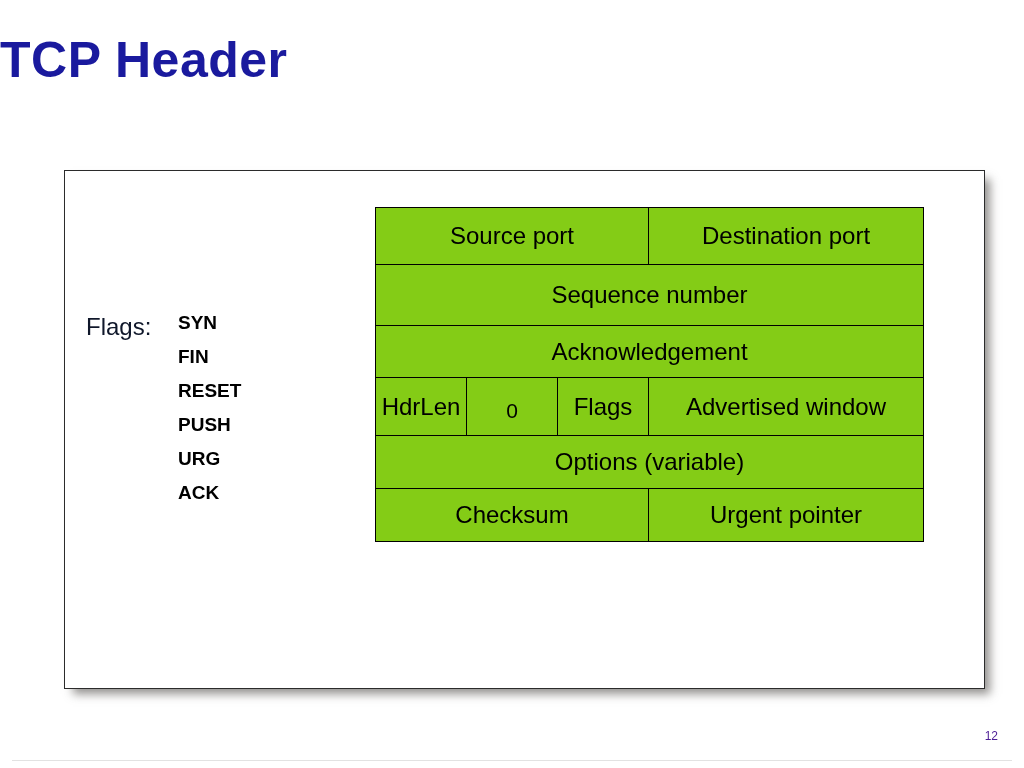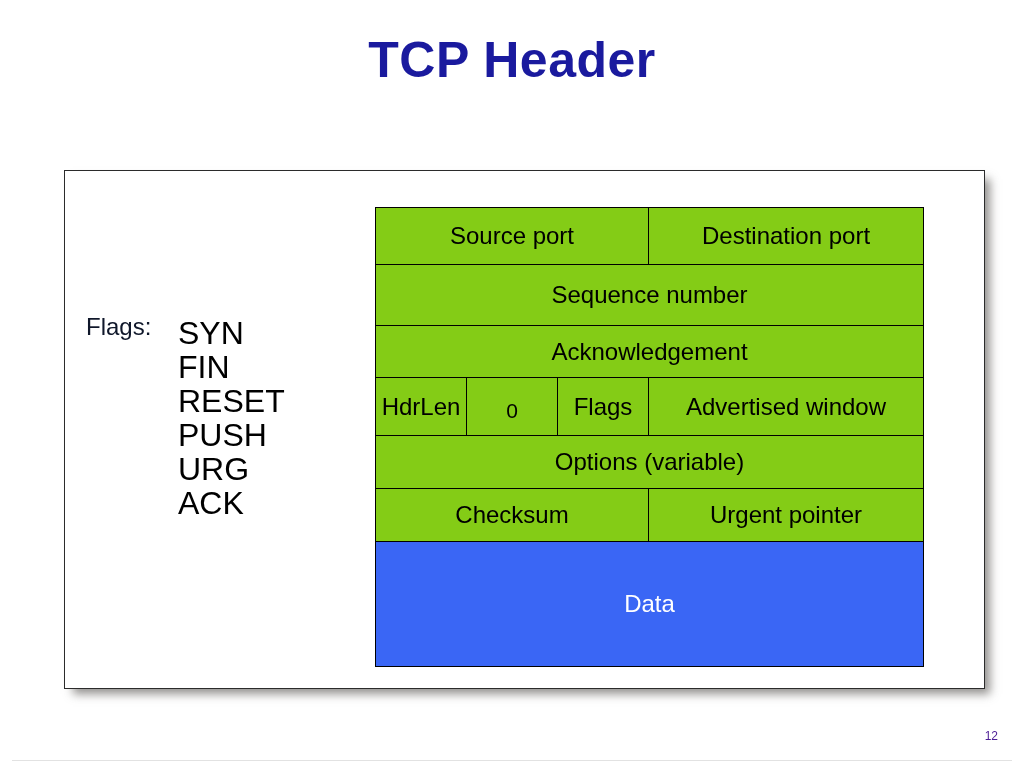--- a/index.html
+++ b/index.html
@@ -14,21 +14,21 @@
     overflow: hidden;
     position: relative;
   }
 
   
   .slide-title {
     position: absolute;
     left: 0;
     top: 34px;
     width: 1024px;
-    text-align: center;
+    text-align: left;
     font-size: 50px;
     font-weight: bold;
     color: #1a1a9e;
     letter-spacing: 0.5px;
     line-height: 1.05;
     white-space: nowrap;
   }
 
   
   .content-frame {
@@ -48,24 +48,25 @@
     position: absolute;
     left: 21px;
     top: 142px;
     font-size: 24px;
     color: #0f172a;
     white-space: nowrap;
   }
   .flags-list {
     position: absolute;
     left: 113px;
-    top: 145px;
-    font-size: 32px;
+    top: 135px;
+    font-size: 19px;
     color: #000000;
     line-height: 34px;
+    font-weight: bold;
   }
   .flags-list div {
     white-space: nowrap;
   }
 
   
   .tcp-table {
     position: absolute;
     left: 310px;
     top: 36px;
@@ -160,23 +161,20 @@
 
       <tr class="r-h53">
         <td colspan="5">Options (variable)</td>
       </tr>
 
       <tr class="r-h53">
         <td colspan="3">Checksum</td>
         <td colspan="2">Urgent pointer</td>
       </tr>
 
-      <tr class="r-data">
-        <td colspan="5" class="cell-data">Data</td>
-      </tr>
     </tbody>
   </table>
 
 </div>
 
 <div class="page-number">12</div>
 
 <div class="footer-rule"></div>
 
 </body></html>

